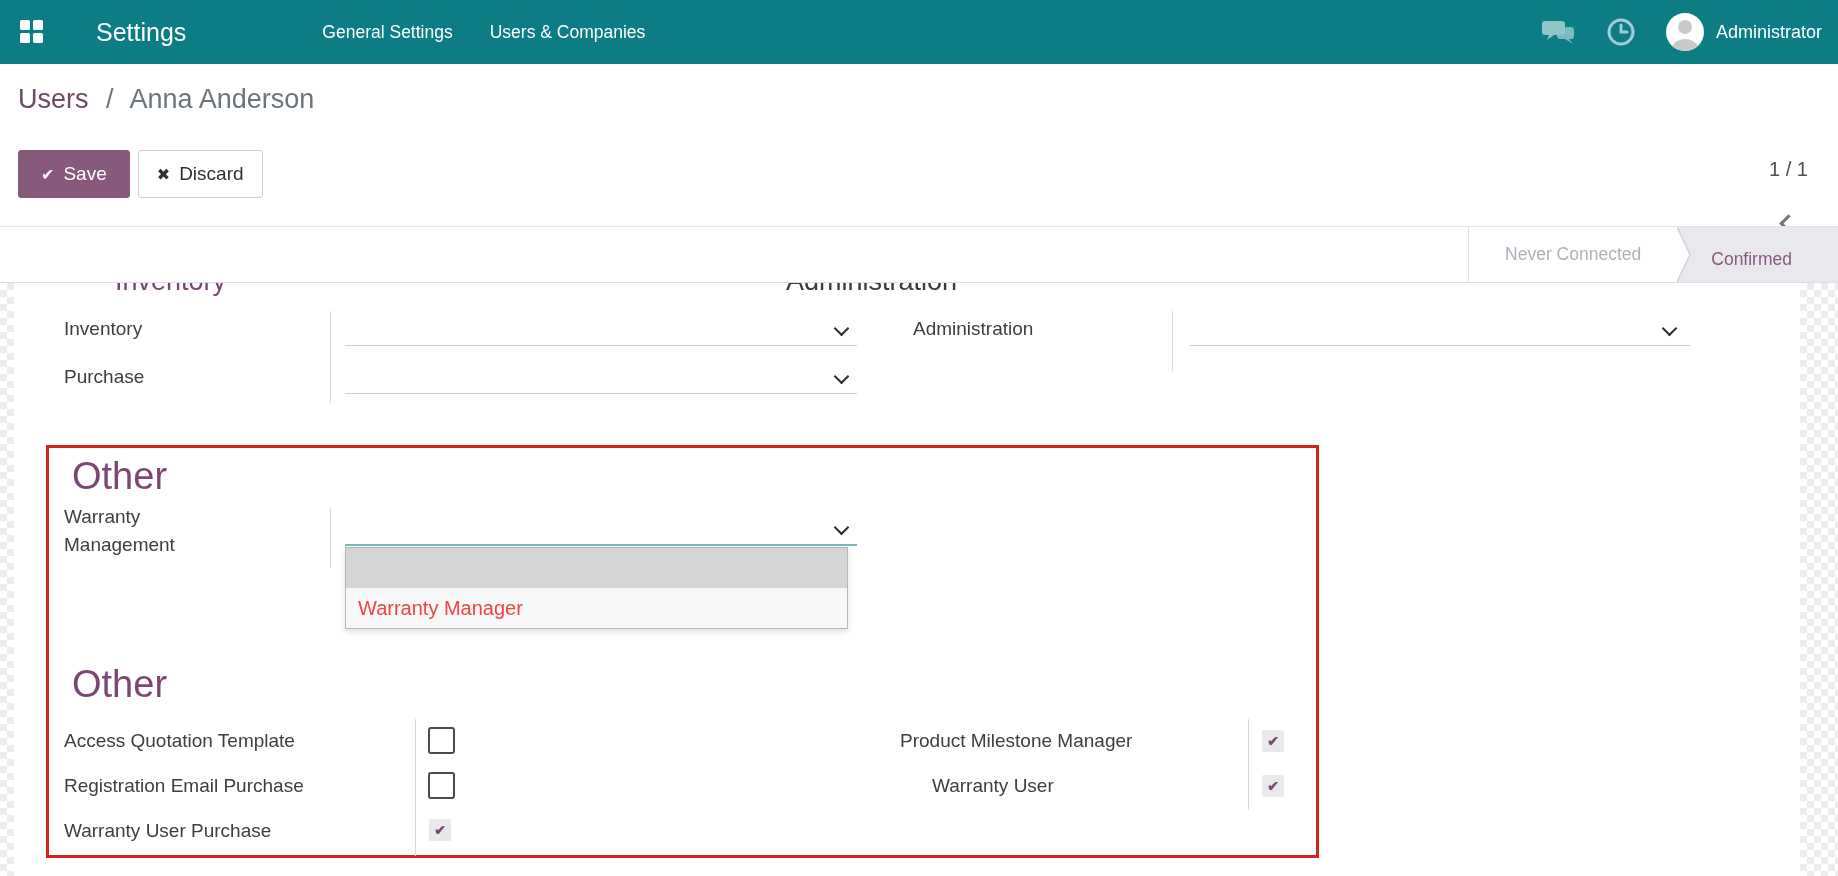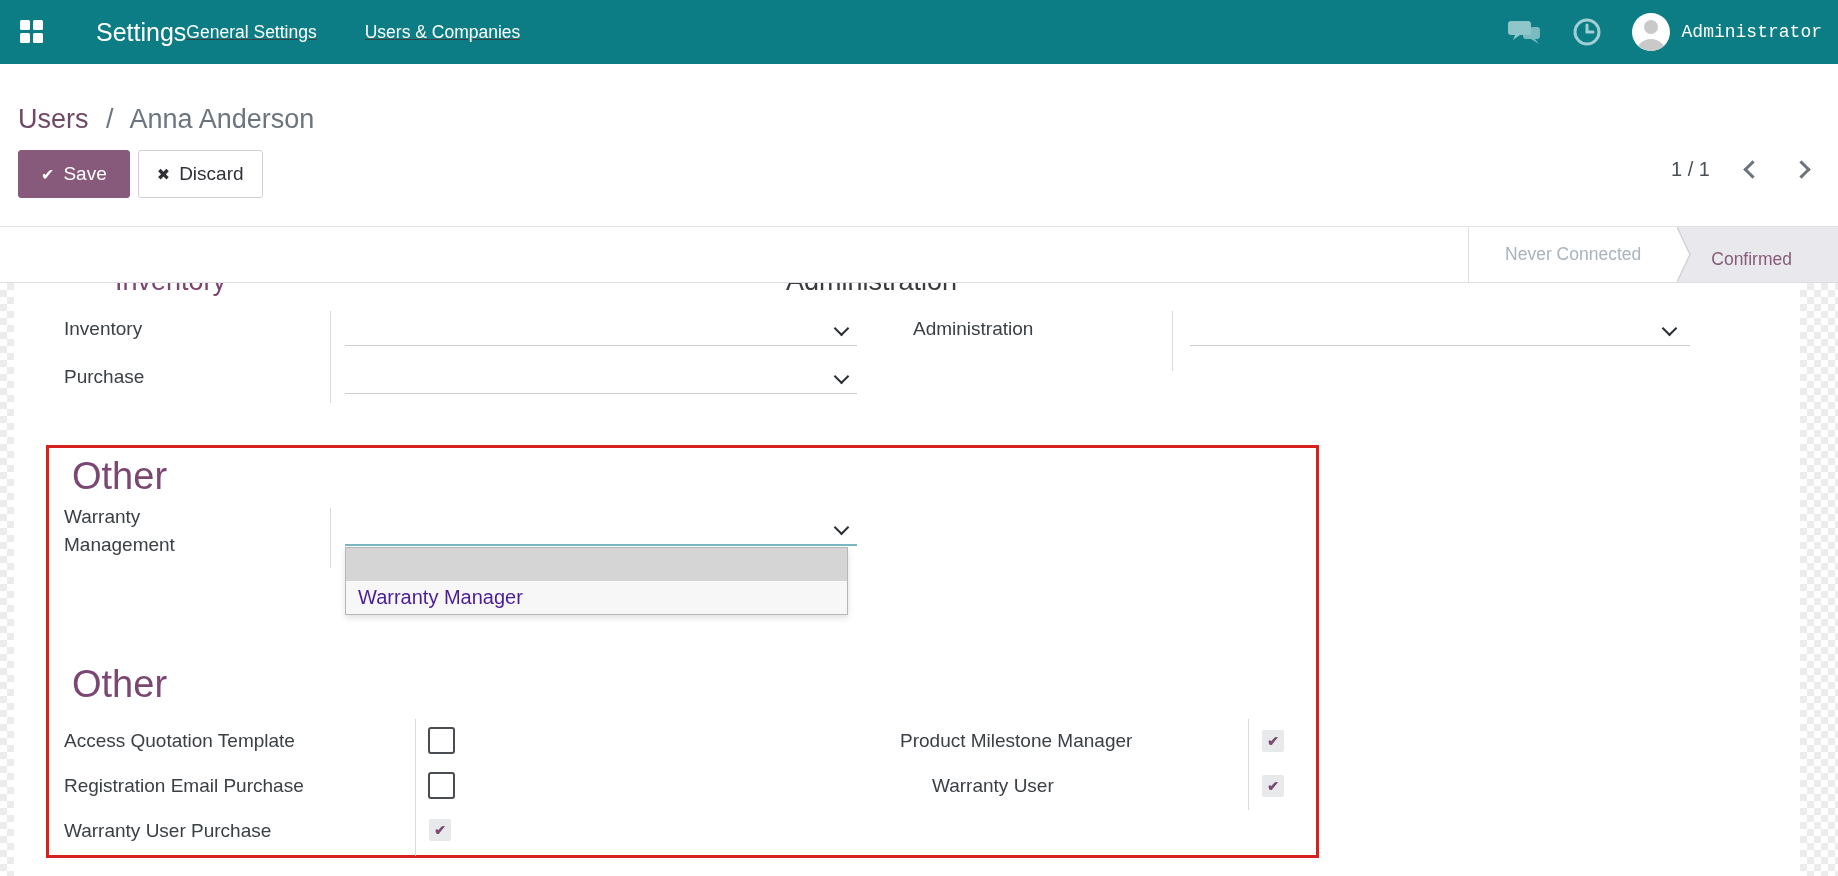--- a/index.html
+++ b/index.html
@@ -20,40 +20,40 @@
   .screen{position:relative;width:1838px;height:876px;background:#fff;overflow:hidden;
           font-family:"Liberation Sans",sans-serif;color:#3b4045;}
 
   
   .navbar{position:absolute;left:0;top:0;width:1838px;height:64px;background:var(--navbar-bg);
           display:flex;align-items:center;}
   .apps-icon{margin-left:20px;width:24px;height:24px;display:grid;grid-template-columns:10px 10px;
              grid-template-rows:10px 10px;gap:3px;cursor:pointer;}
   .apps-icon span{background:#fff;border-radius:1.5px;}
   .app-name{margin-left:52px;font-size:25px;font-weight:500;color:#fff;cursor:pointer;}
-  .nav-menu{display:flex;gap:48px;text-decoration:underline;}
+  .nav-menu{display:flex;margin-left:136px;gap:37px;}
   .nav-menu-item{font-size:17.5px;color:#fff;cursor:pointer;}
-  .nav-right{margin-left:auto;display:flex;align-items:center;margin-right:16px;font-family:Liberation Mono, monospace;}
+  .nav-right{margin-left:auto;display:flex;align-items:center;margin-right:16px;}
   .nav-ic{width:34px;height:30px;margin-left:28px;cursor:pointer;}
   .avatar{width:38px;height:38px;border-radius:50%;background:#fff;margin-left:28px;overflow:hidden;
           display:flex;align-items:flex-end;justify-content:center;cursor:pointer;}
   .user-name{font-size:18px;color:#fff;margin-left:12px;cursor:pointer;}
 
   
-  .breadcrumb{position:absolute;left:18px;top:84px;font-size:27px;margin-top:20px;}
+  .breadcrumb{position:absolute;left:18px;top:84px;font-size:27px;}
   .bc-link{color:var(--breadcrumb-link);cursor:pointer;}
   .bc-sep{color:#6c757d;margin:0 10px;}
   .bc-current{color:#6c757d;}
   .action-buttons{position:absolute;left:18px;top:150px;display:flex;gap:8px;}
   .btn{height:48px;display:flex;align-items:center;font-size:19px;border-radius:3px;cursor:pointer;
        border:1px solid transparent;}
   .btn-save{background:var(--primary-purple);border-color:var(--primary-purple);color:#fff;padding:0 22px;}
   .btn-discard{background:#fff;border-color:#d0d0d6;color:#2f3136;padding:0 18px;}
   .btn .glyph{margin-right:9px;font-size:16px;}
-  .pager{position:absolute;right:30px;top:158px;display:flex;align-items:center;gap:36px;}
+  .pager{position:absolute;right:30px;top:158px;display:flex;align-items:center;gap:36px;flex-direction:column;}
   .pager-count{font-size:20px;color:#495057;}
   .pg-chev{width:13px;height:13px;border-right:3px solid #6c757d;border-bottom:3px solid #6c757d;
            display:inline-block;cursor:pointer;}
   .pg-prev{transform:rotate(135deg);}
   .pg-next{transform:rotate(-45deg);}
 
   
   .button-bar{position:absolute;left:0;top:226px;width:1838px;height:57px;background:#fff;
               border-top:1px solid #e3e3e5;border-bottom:1px solid #dcdee1;display:flex;align-items:center;}
   .reset-btn{margin-left:18px;height:42px;padding:0 17px;background:#fff;border:1px solid #d9d9dc;
@@ -90,22 +90,22 @@
         border-bottom:2px solid #2b2e33;transform:rotate(45deg);cursor:pointer;}
 
   .group-heading{position:absolute;font-size:38px;font-weight:500;color:var(--heading-purple);}
 
   .red-box{position:absolute;left:46px;top:162px;width:1273px;height:413px;
            border:3px solid var(--highlight-red);pointer-events:none;}
 
   .focus-line{position:absolute;left:345px;top:261px;width:512px;height:2px;background:var(--focus-underline);}
   .dropdown{position:absolute;left:345px;top:264px;width:503px;border:1px solid #b7b7bb;
             background:#f7f7f8;box-shadow:0 3px 6px rgba(0,0,0,.12);}
-  .dd-option{height:33px;display:flex;align-items:center;padding-left:12px;font-size:20px;
-             color:#4c1d95;cursor:pointer;}
+  .dd-option{height:40px;display:flex;align-items:center;padding-left:12px;font-size:20px;
+             color:#ef4444;cursor:pointer;}
   .dd-selected{background:#d5d5d5;}
 
   .cb{position:absolute;width:27px;height:27px;background:#fff;border:2px solid #494c52;
       border-radius:3px;cursor:pointer;}
   .cb-checked{position:absolute;width:22px;height:22px;background:#e7e9eb;border-radius:2px;
       display:flex;align-items:center;justify-content:center;font-size:14px;font-weight:bold;
       color:var(--check-purple);cursor:pointer;}
 </style>
 </head>
 <body>

